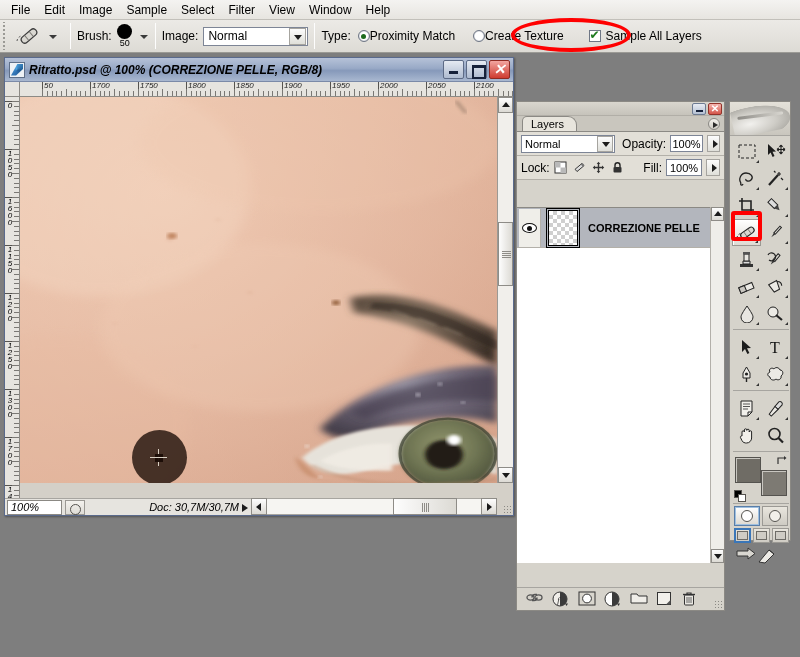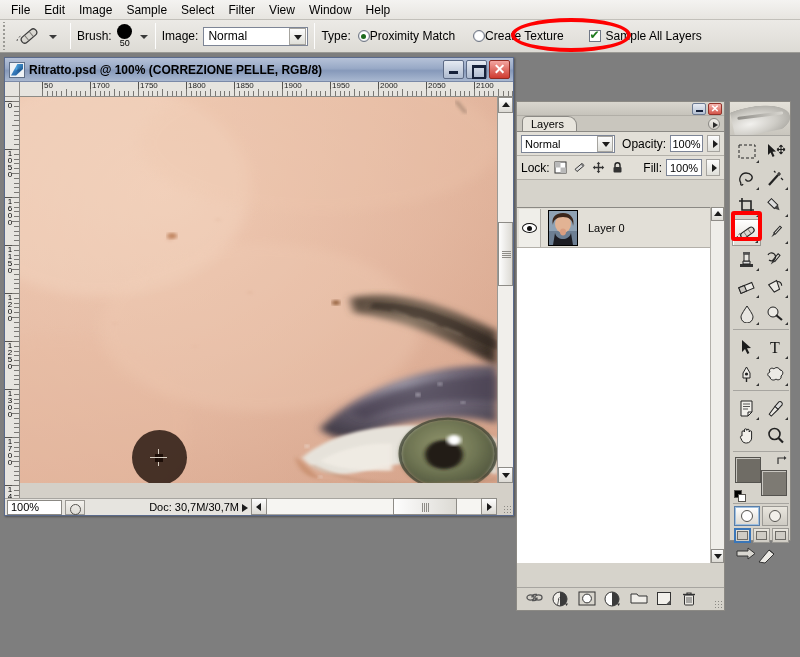--- a/index.html
+++ b/index.html
@@ -102,20 +102,21 @@
   .annot-rect {
     position:absolute; border:4px solid #f00; border-radius:3px;
     pointer-events:none; z-index:70;
   }
 
   
   .docwin {
     position:absolute; left:4px; top:57px; width:510px; height:459px;
     background:#d4d0c8; border:1px solid #5a6a8c;
     box-shadow: 1px 1px 2px rgba(0,0,0,.35);
+    font-style: italic;
   }
   .doctitle {
     height:24px; width:100%;
     background: linear-gradient(180deg,#b6c2d8 0%, #98a9c6 45%, #8699ba 55%, #a9b8d0 100%);
     display:flex; align-items:center; padding-left:4px;
     border-bottom:1px solid #7b8aa8;
   }
   .psicon {
     width:16px; height:16px; margin-right:4px; position:relative; flex:0 0 auto;
     background:#eef2f6; border:1px solid #5f6f88;
@@ -1039,38 +1040,28 @@
       </span>
       <span class="lbl" style="margin-left:auto">Fill:</span>
       <span class="numfield">
         <span>100%</span>
       </span>
       <span class="spin"></span>
     </div>
 
     <div class="layerlist">
 
-
-      <div class="layeritem normal">
+      <div class="layeritem selected">
         <span class="eyecell">
           <span class="eye"></span>
         </span>
-        <span class="thumb">
-          <svg width="28" height="34" viewBox="0 0 28 34" preserveAspectRatio="none">
-            <rect width="28" height="34" fill="#8fa2b4"></rect>
-            <rect y="20" width="28" height="14" fill="#6d7f93"></rect>
-            <ellipse cx="14" cy="13" rx="8" ry="9" fill="#e2b394"></ellipse>
-            <path d="M5,11 C5,3 23,3 23,12 C23,6 18,4 14,4 C9,4 5,6 5,11 Z" fill="#4a3022"></path>
-            <path d="M4,14 C2,7 6,2 14,2 C22,2 26,8 24,15 C24,9 20,6 14,6 C8,6 4,9 4,14 Z" fill="#3c261a"></path>
-            <path d="M6,22 C8,30 20,30 22,22 L24,34 L4,34 Z" fill="#1c1c22"></path>
-            <ellipse cx="14" cy="21" rx="3" ry="3.4" fill="#d99e80"></ellipse>
-          </svg>
-        </span>
-        <span class="layername">Layer 0</span>
-      </div>
+        <span class="thumb checker sel-ring"></span>
+        <span class="layername bold">CORREZIONE PELLE</span>
+      </div>
+
     </div>
 
     <div class="lp-scroll">
       <div class="sbtn" style="position:absolute;left:0;top:0;width:13px;height:14px;">
         <span class="arr up"></span>
       </div>
       <div class="sbtn" style="position:absolute;left:0;bottom:0;width:13px;height:14px;">
         <span class="arr down"></span>
       </div>
     </div>

